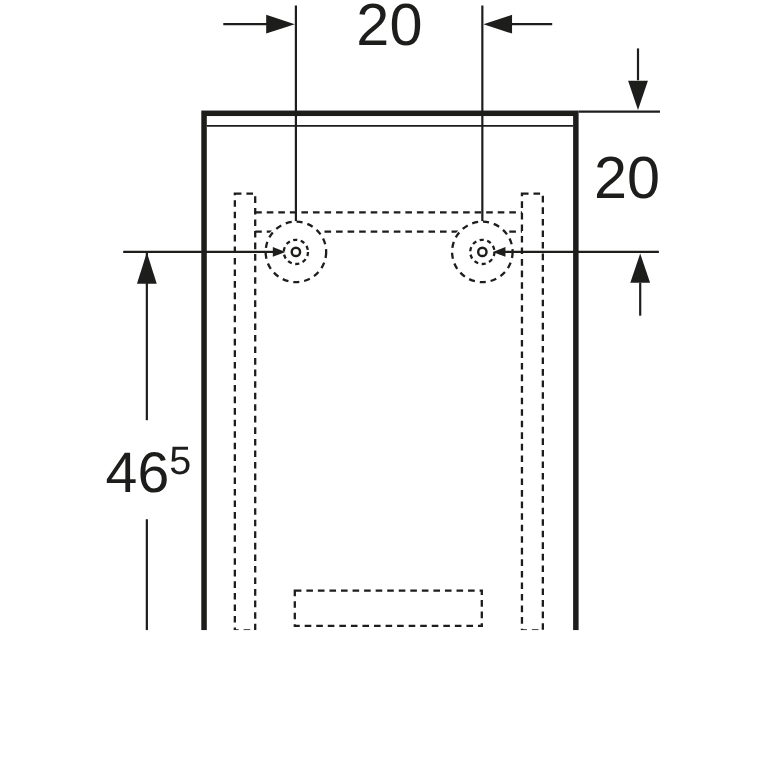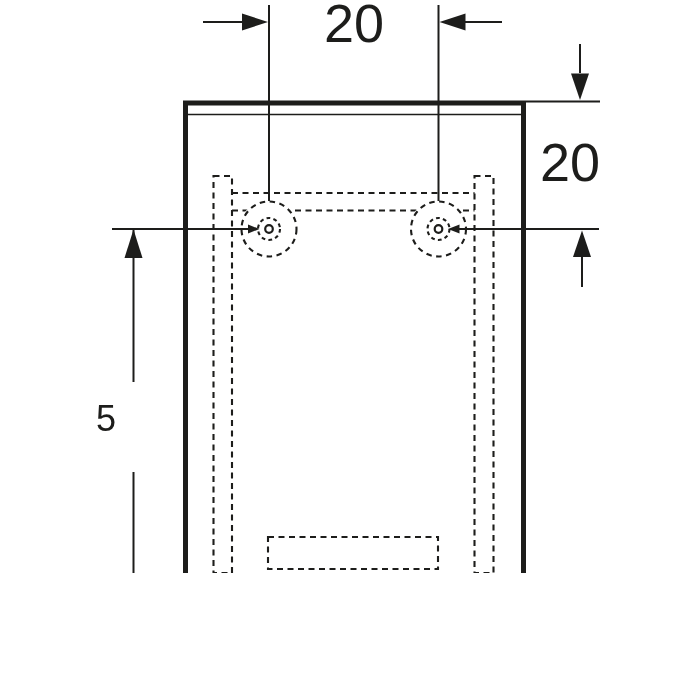--- a/index.html
+++ b/index.html
@@ -121,16 +121,17 @@
       <polygon points="133.5,622.5 124.5,594 142.5,594" class="fill-blk"></polygon>
       <line x1="112" y1="623" x2="251" y2="623" class="ln" stroke-width="2.2"></line>
     </g>
   </svg>
 
   <div class="dim dim-20">20</div>
 
   <div class="dim dim-15">20</div>
 
   <div class="dim dim-465">
+    <span class="val">46</span>
       <span class="sup">5</span>
   </div>
 
 </div>
 
 </body></html>

